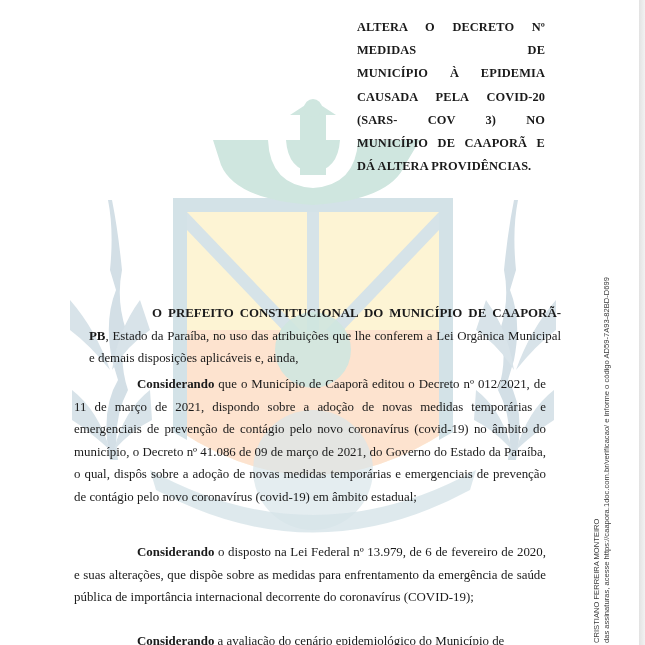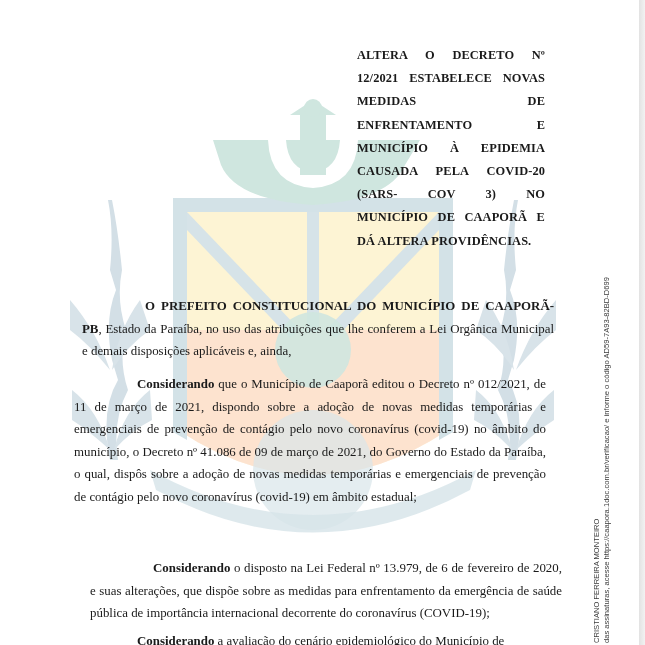--- a/index.html
+++ b/index.html
@@ -14,21 +14,21 @@
     background:#ffffff; overflow:hidden;
   }
   .page-edge {
     position:absolute; left:639px; top:0; width:6px; height:645px;
     background:linear-gradient(to right,#e2e2e2,#f2f2f2);
   }
   
   .watermark { position:absolute; left:0; top:0; width:645px; height:645px; pointer-events:none; }
   
   .ementa {
-    position:absolute; left:357px; top:44px; width:188px;
+    position:absolute; left:357px; top:16px; width:188px;
     font-weight:bold; font-size:12.4px; line-height:23.2px;
     text-align:justify; text-align-last:justify; letter-spacing:0.1px;font-family:Liberation Serif, serif;
   }
   .ementa .line { display:block; white-space:nowrap; text-align:justify; text-align-last:justify; }
   .ementa .line.last { text-align-last:left; }
   .body-text {
     position:absolute; left:74px; width:472px;
     font-size:12.9px; line-height:22.6px; text-align:justify;
   }
   .body-text .indent { display:inline-block; width:63px; }
@@ -85,35 +85,33 @@
     <path d="M556 300 Q530 330 516 370 Q536 345 556 330 Z" fill="#d8e3e9"></path>
     <path d="M486 300 Q508 330 514 370 Q498 345 476 330 Z" fill="#d8e3e9"></path>
     <path d="M554 390 Q528 410 516 450 Q538 430 554 420 Z" fill="#d8e3e9"></path>
     <path d="M476 390 Q502 410 512 450 Q494 430 474 420 Z" fill="#d8e3e9"></path>
 
     <path d="M150 470 Q313 560 476 470 L470 490 Q313 575 156 490 Z" fill="#d6e3e8" opacity="0.8"></path>
   </svg>
 
   <div class="ementa">
     <span class="line">ALTERA O DECRETO Nº</span>
-    <span class="line">12/2021 ESTABELECE NOVAS</span>
     <span class="line">MEDIDAS DE</span>
-    <span class="line">ENFRENTAMENTO E</span>
     <span class="line">MUNICÍPIO À EPIDEMIA</span>
     <span class="line">CAUSADA PELA COVID-20</span>
     <span class="line">(SARS- COV 3) NO</span>
     <span class="line">MUNICÍPIO DE CAAPORÃ E</span>
     <span class="line last">DÁ ALTERA PROVIDÊNCIAS.</span>
   </div>
 
-  <p class="body-text p1" style="margin:8px"><span class="indent"></span><b>O PREFEITO CONSTITUCIONAL DO MUNICÍPIO DE CAAPORÃ-PB</b><span>, Estado da Paraíba, no uso das atribuições que lhe conferem a Lei Orgânica Municipal e demais disposições aplicáveis e, ainda,</span></p>
+  <p class="body-text p1" style="margin:15px"><span class="indent"></span><b>O PREFEITO CONSTITUCIONAL DO MUNICÍPIO DE CAAPORÃ-PB</b><span>, Estado da Paraíba, no uso das atribuições que lhe conferem a Lei Orgânica Municipal e demais disposições aplicáveis e, ainda,</span></p>
 
   <p class="body-text p2" style="margin:0"><span class="indent"></span><b>Considerando</b><span> que o Município de Caaporã editou o Decreto nº 012/2021, de 11 de março de 2021, dispondo sobre a adoção de novas medidas temporárias e emergenciais de prevenção de contágio pelo novo coronavírus (covid-19) no âmbito do município, o Decreto nº 41.086 de 09 de março de 2021, do Governo do Estado da Paraíba, o qual, dispôs sobre a adoção de novas medidas temporárias e emergenciais de prevenção de contágio pelo novo coronavírus (covid-19) em âmbito estadual;</span></p>
 
-  <p class="body-text p3" style="margin:16px"><span class="indent"></span><b>Considerando</b><span> o disposto na Lei Federal nº 13.979, de 6 de fevereiro de 2020, e suas alterações, que dispõe sobre as medidas para enfrentamento da emergência de saúde pública de importância internacional decorrente do coronavírus (COVID-19);</span></p>
+  <p class="body-text p3" style="margin:0"><span class="indent"></span><b>Considerando</b><span> o disposto na Lei Federal nº 13.979, de 6 de fevereiro de 2020, e suas alterações, que dispõe sobre as medidas para enfrentamento da emergência de saúde pública de importância internacional decorrente do coronavírus (COVID-19);</span></p>
 
   <p class="body-text p4" style="margin:0"><span class="indent"></span><b>Considerando</b><span> a avaliação do cenário epidemiológico do Município de</span></p>
 
   <div class="side-stamp">
     <span class="l1">CRISTIANO FERREIRA MONTEIRO</span>
     <span class="l2">das assinaturas, acesse https://caapora.1doc.com.br/verificacao/ e informe o código AD59-7A93-82BD-D699</span>
   </div>
 </div>
 <div class="page-edge"></div>
 

